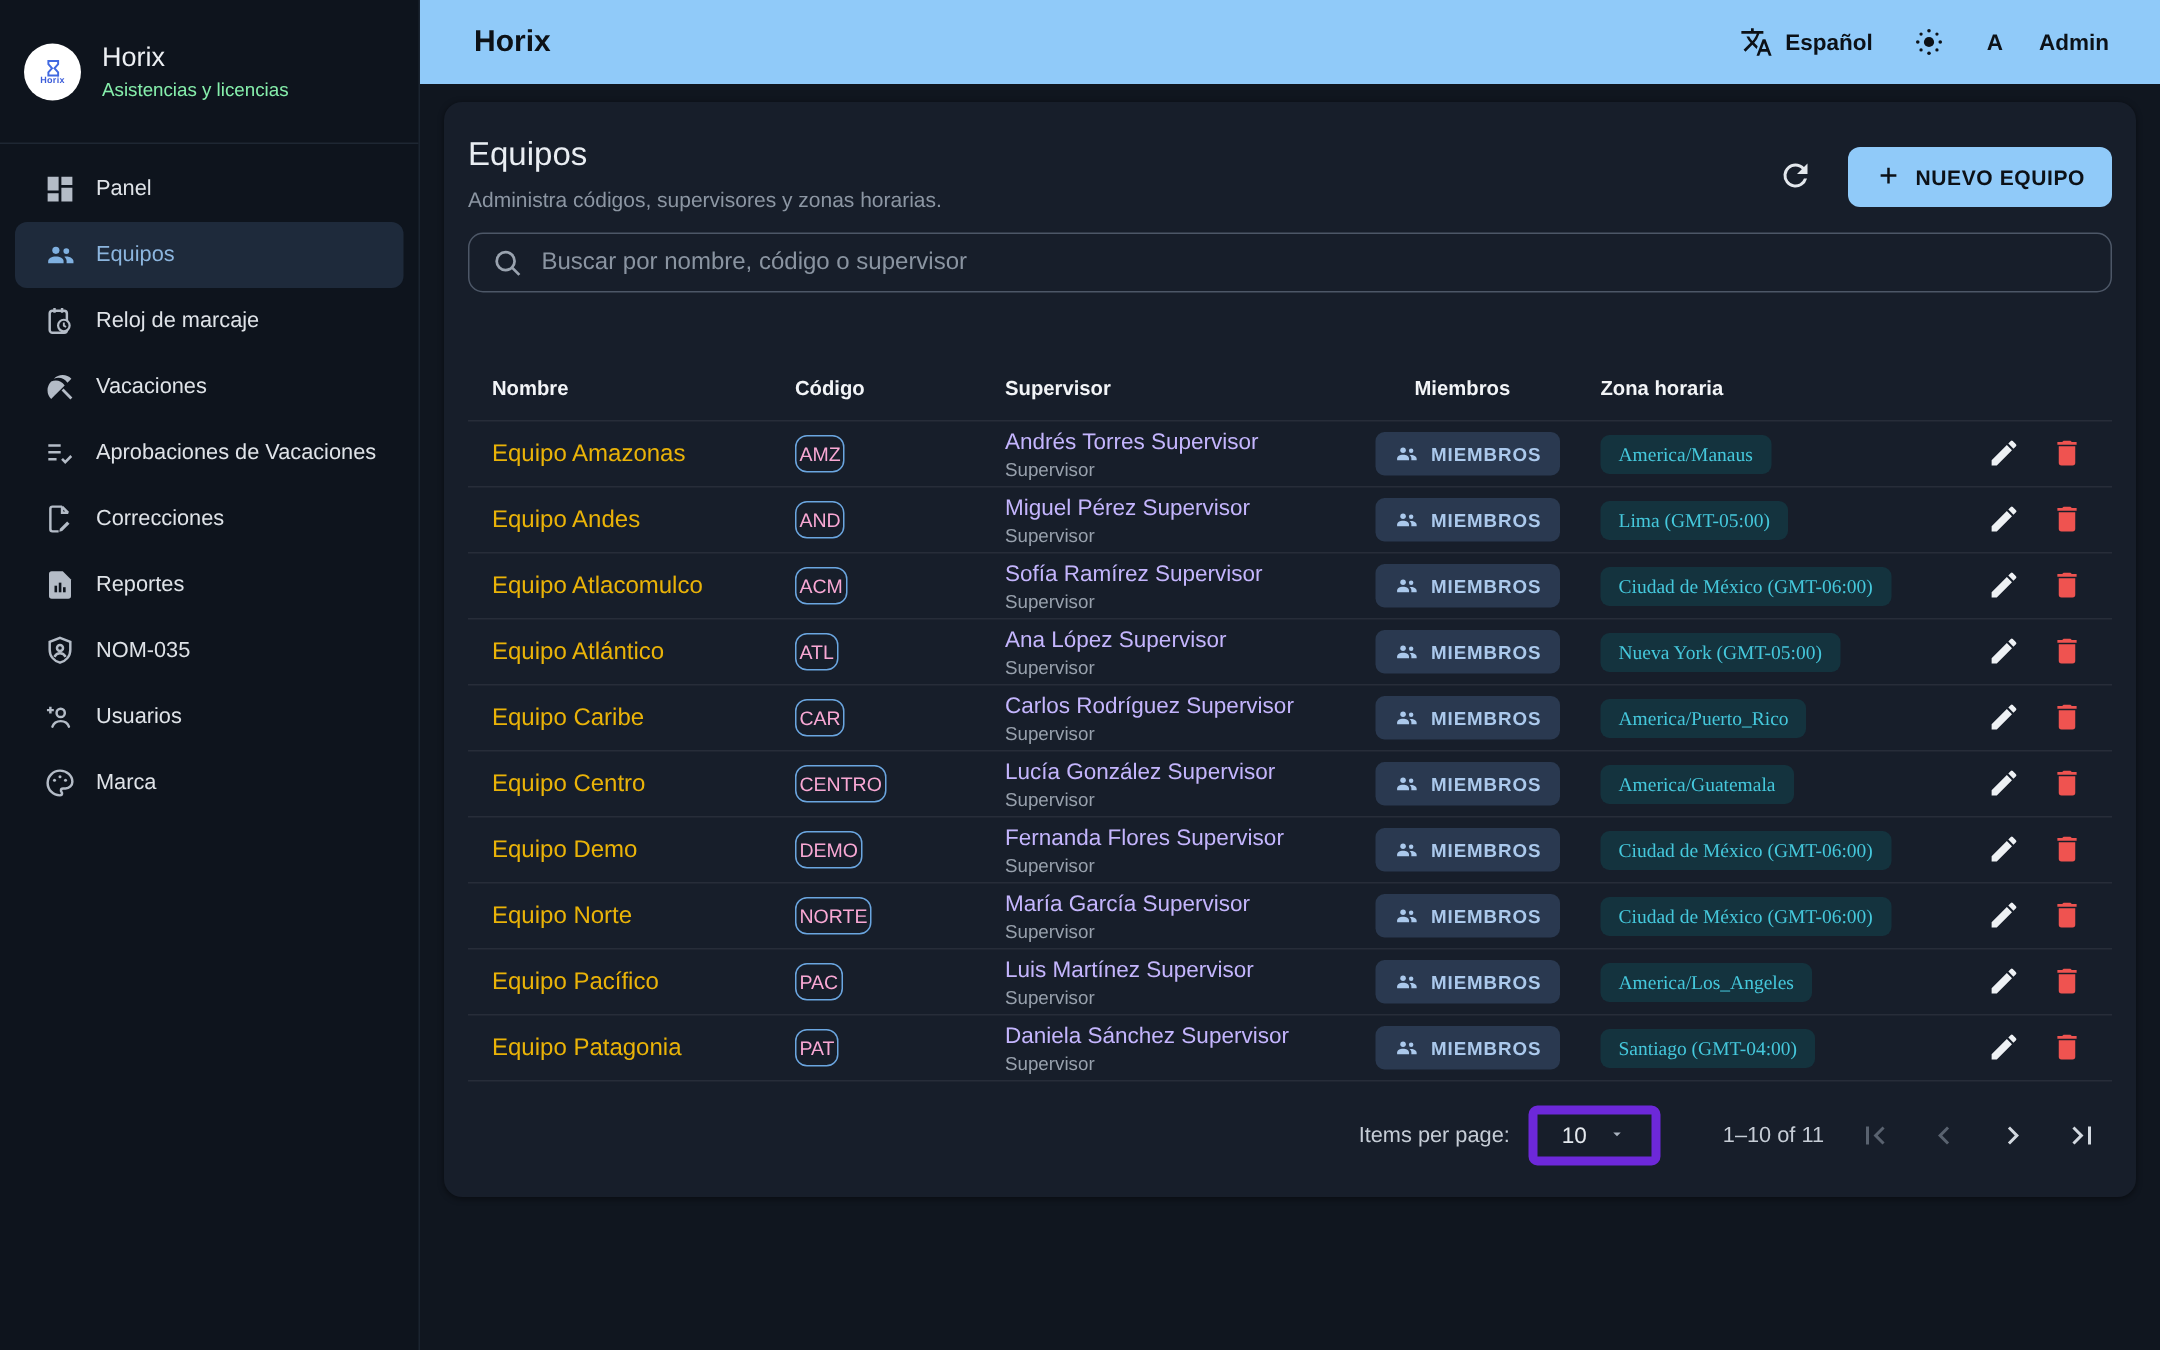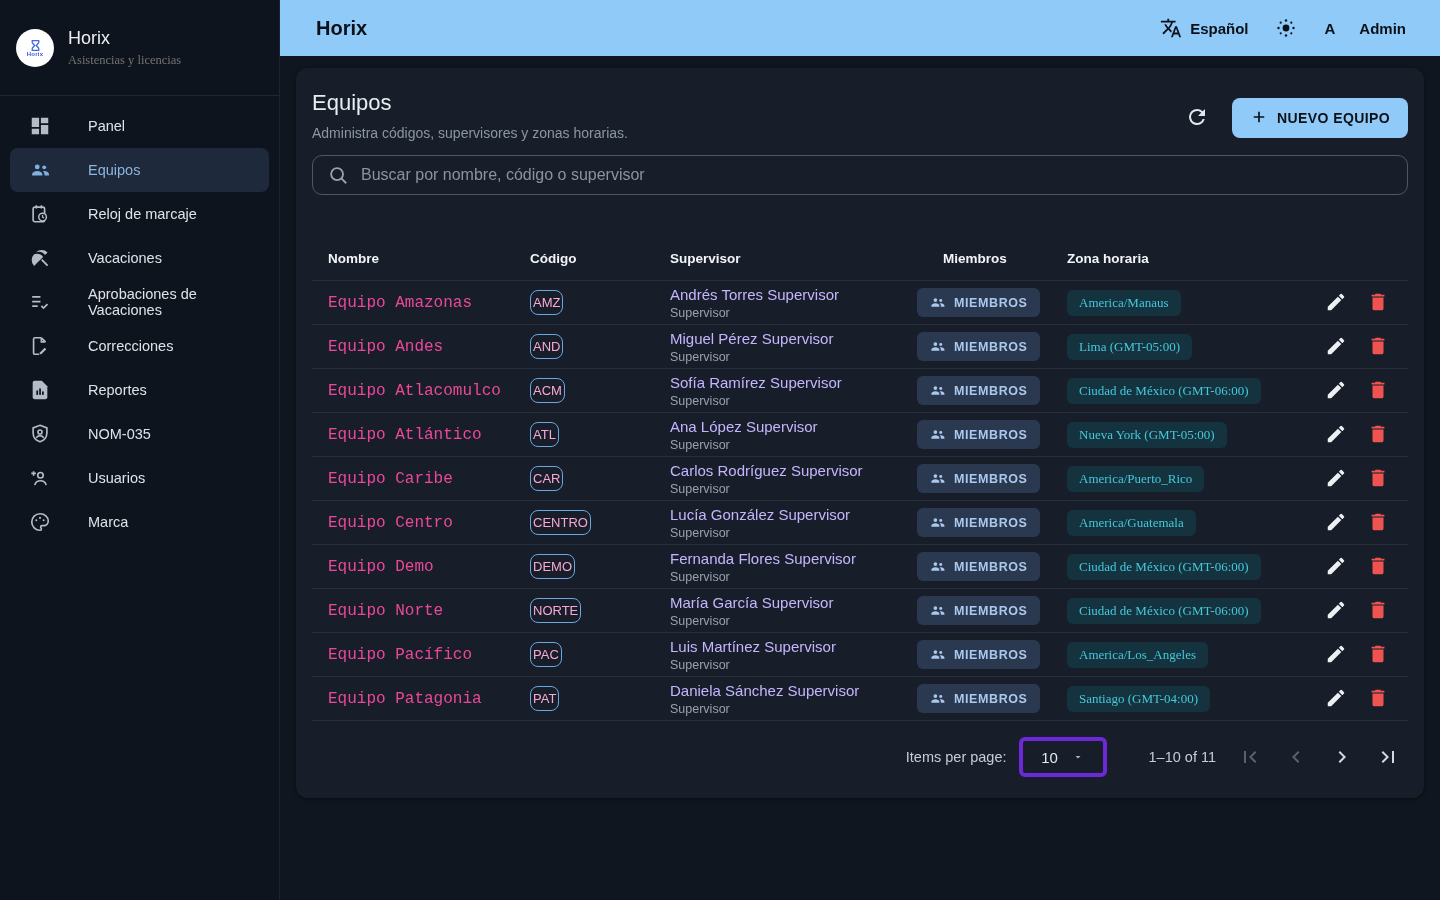--- a/index.html
+++ b/index.html
@@ -8,23 +8,23 @@
 
   
   .sidebar { position:absolute; left:0; top:0; width:280px; height:900px;
     background:#0e141d; border-right:1px solid #1b2430; z-index:2; }
   .side-header { display:flex; align-items:center; gap:14px; padding:16px; height:96px;
     border-bottom:1px solid #1e2733; }
   .logo-circle { width:38px; height:38px; border-radius:50%; background:#ffffff; flex:none;
     display:flex; flex-direction:column; align-items:center; justify-content:center; }
   .logo-word { font-size:6px; font-weight:bold; color:#3a5bd9; letter-spacing:.2px; margin-top:-1px; }
   .side-title { color:#eceff3; font-size:18px; font-weight:500; }
-  .side-sub { color:#737373; font-size:12.5px; margin-top:4px;font-family:Liberation Serif, serif; }
+  .side-sub { color:#86efac; font-size:12.5px; margin-top:4px; }
   .side-menu { padding:8px 0; }
-  .side-item { display:flex; align-items:center; gap:36px; height:44px; margin:0 10px;
+  .side-item { display:flex; align-items:center; gap:12px; height:44px; margin:0 10px;
     padding:0 0 0 18px; border-radius:8px; color:#dfe3e8; font-size:14.5px; cursor:pointer; }
   .side-item .s-ico { width:24px; height:24px; color:#b4bcc7; display:flex; align-items:center; justify-content:center; flex:none; }
   .side-item.active { background:#1e2a3b; color:#8cb5de; }
   .side-item.active .s-ico { color:#7fb0e0; }
 
   
   .topbar { position:absolute; left:280px; top:0; width:1160px; height:56px; background:#90caf9;
     display:flex; align-items:center; padding:0 34px 0 36px; color:#0c1117; }
   .tb-title { font-size:20px; font-weight:600; }
   .tb-right { margin-left:auto; display:flex; align-items:center; gap:26px; }
@@ -53,40 +53,40 @@
   .search-box input::placeholder { color:#8a94a1; opacity:1; }
   .search-ico { color:#9aa3af; width:22px; height:22px; flex:none; }
 
   
   .table { margin-top:42px; }
   .trow, .thead { display:grid; grid-template-columns:202px 140px 247px 150px 217px 140px;
     align-items:center; padding-left:16px; border-bottom:1px solid rgba(255,255,255,.07); }
   .thead { height:44px; color:#f2f4f7; font-size:13.5px; font-weight:700; }
   .th-members { padding-left:26px; }
   .trow { height:44px; }
-  .cell-name { color:#ec4899; font-size:16px;font-family:Liberation Mono, monospace; }
+  .cell-name { color:#eab308; font-size:16px; }
   .code-chip { display:inline-block; border:1px solid #6ba6e0; color:#f9a8d4; font-size:13px;
     padding:4px 2px; border-radius:8px; }
   .sup-primary { color:#c4b5fd; font-size:15px; }
   .sup-secondary { color:#98a1ad; font-size:12.5px; margin-top:3px; }
   .members-chip { display:inline-flex; align-items:center; gap:8px; background:#2a3950; color:#abc9ec;
     font-size:12.5px; font-weight:600; letter-spacing:.6px; padding:6px 12px; border-radius:6px;
     border:none; cursor:pointer; font-family:"Liberation Sans",sans-serif; }
   .members-chip svg { width:17px; height:17px; }
   .tz-chip { display:inline-block; background:#14333e; color:#45c8dc; font-size:13px;
     padding:5px 12px; border-radius:6px; max-width:215px; white-space:nowrap;font-family:Liberation Serif, serif; }
   .cell-actions { display:flex; justify-content:flex-end; align-items:center; gap:18px; padding-right:34px; }
   .icon-btn { width:24px; height:24px; background:none; border:none; cursor:pointer; padding:0; }
   .edit-ico { color:#eef1f4; }
   .del-ico { color:#ef5350; }
 
   
   .pager { margin-top:14px; height:44px; display:flex; align-items:center; justify-content:flex-end;
     color:#c6cdd6; font-size:14.5px; padding-right:8px; }
-  .ipp-select { margin-left:12px; width:88px; height:40px; border:4px solid #6d28d9; border-radius:6px;
+  .ipp-select { margin-left:12px; width:88px; height:40px; border:6px solid #6d28d9; border-radius:6px;
     display:flex; align-items:center; justify-content:center; gap:14px; color:#e4e8ed; font-size:15px;
     cursor:pointer; }
   .ipp-select .caret { color:#aab3bf; }
   .range { margin-left:42px; }
   .pg-nav { margin-left:22px; display:flex; align-items:center; gap:22px; }
   .pg-btn { width:24px; height:24px; background:none; border:none; cursor:pointer; padding:0; color:#d3d9e0; }
   .pg-btn.disabled { color:#59626f; cursor:default; }
 </style>
 </head>
 <body>

